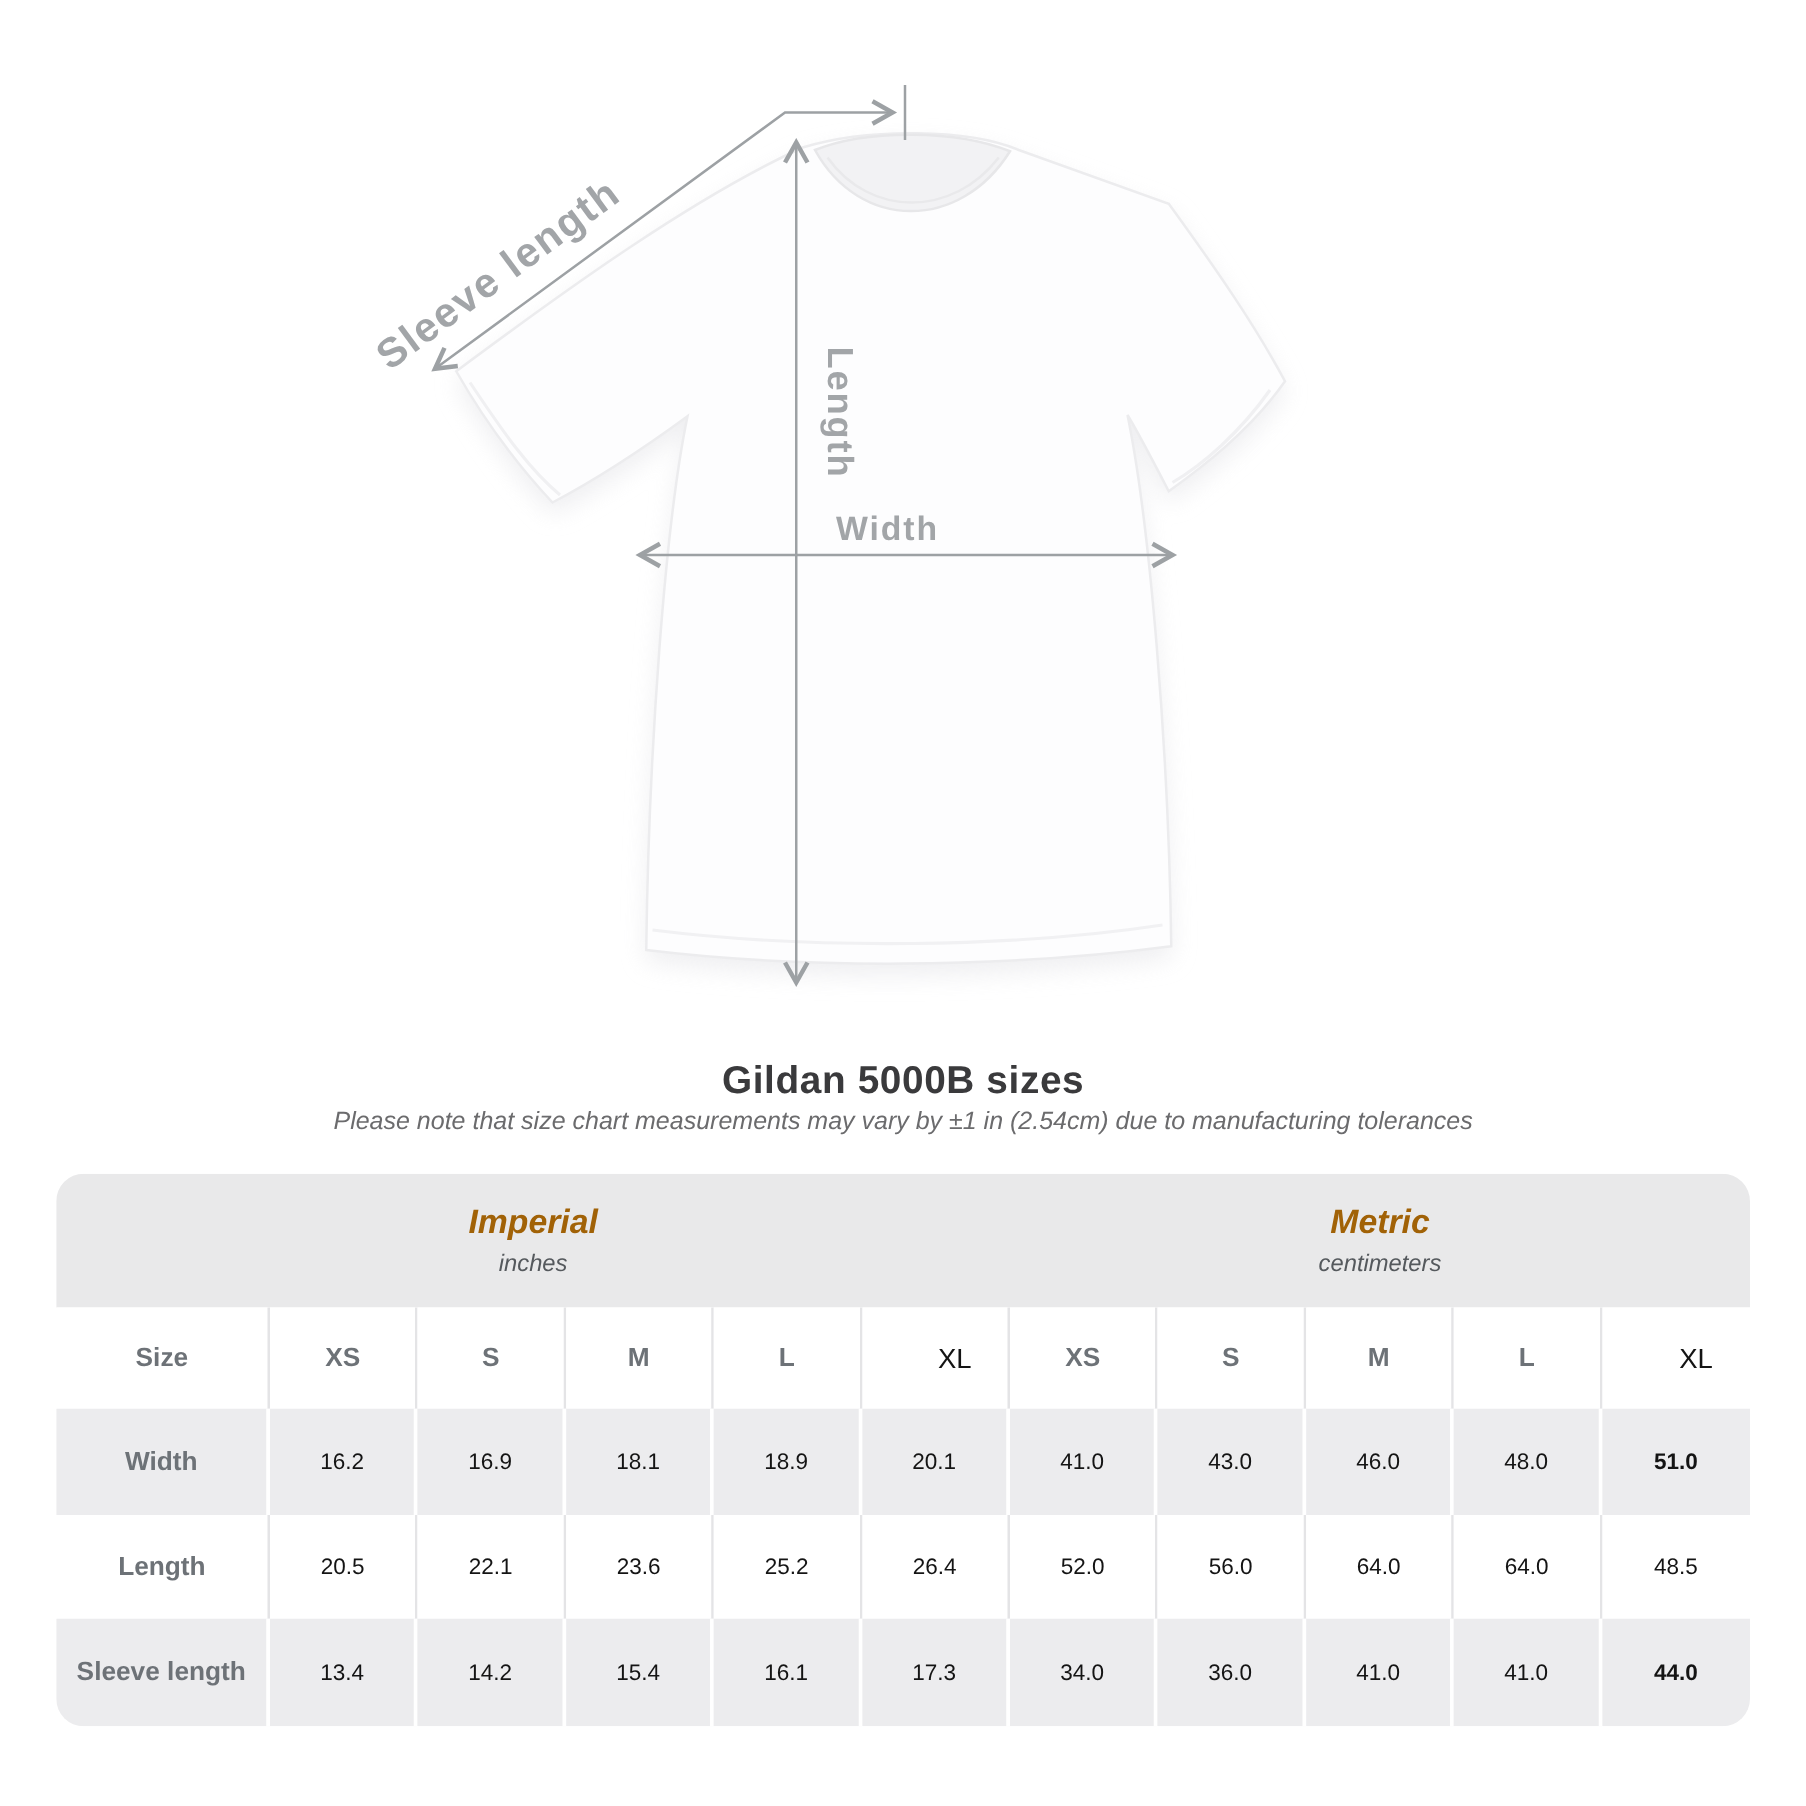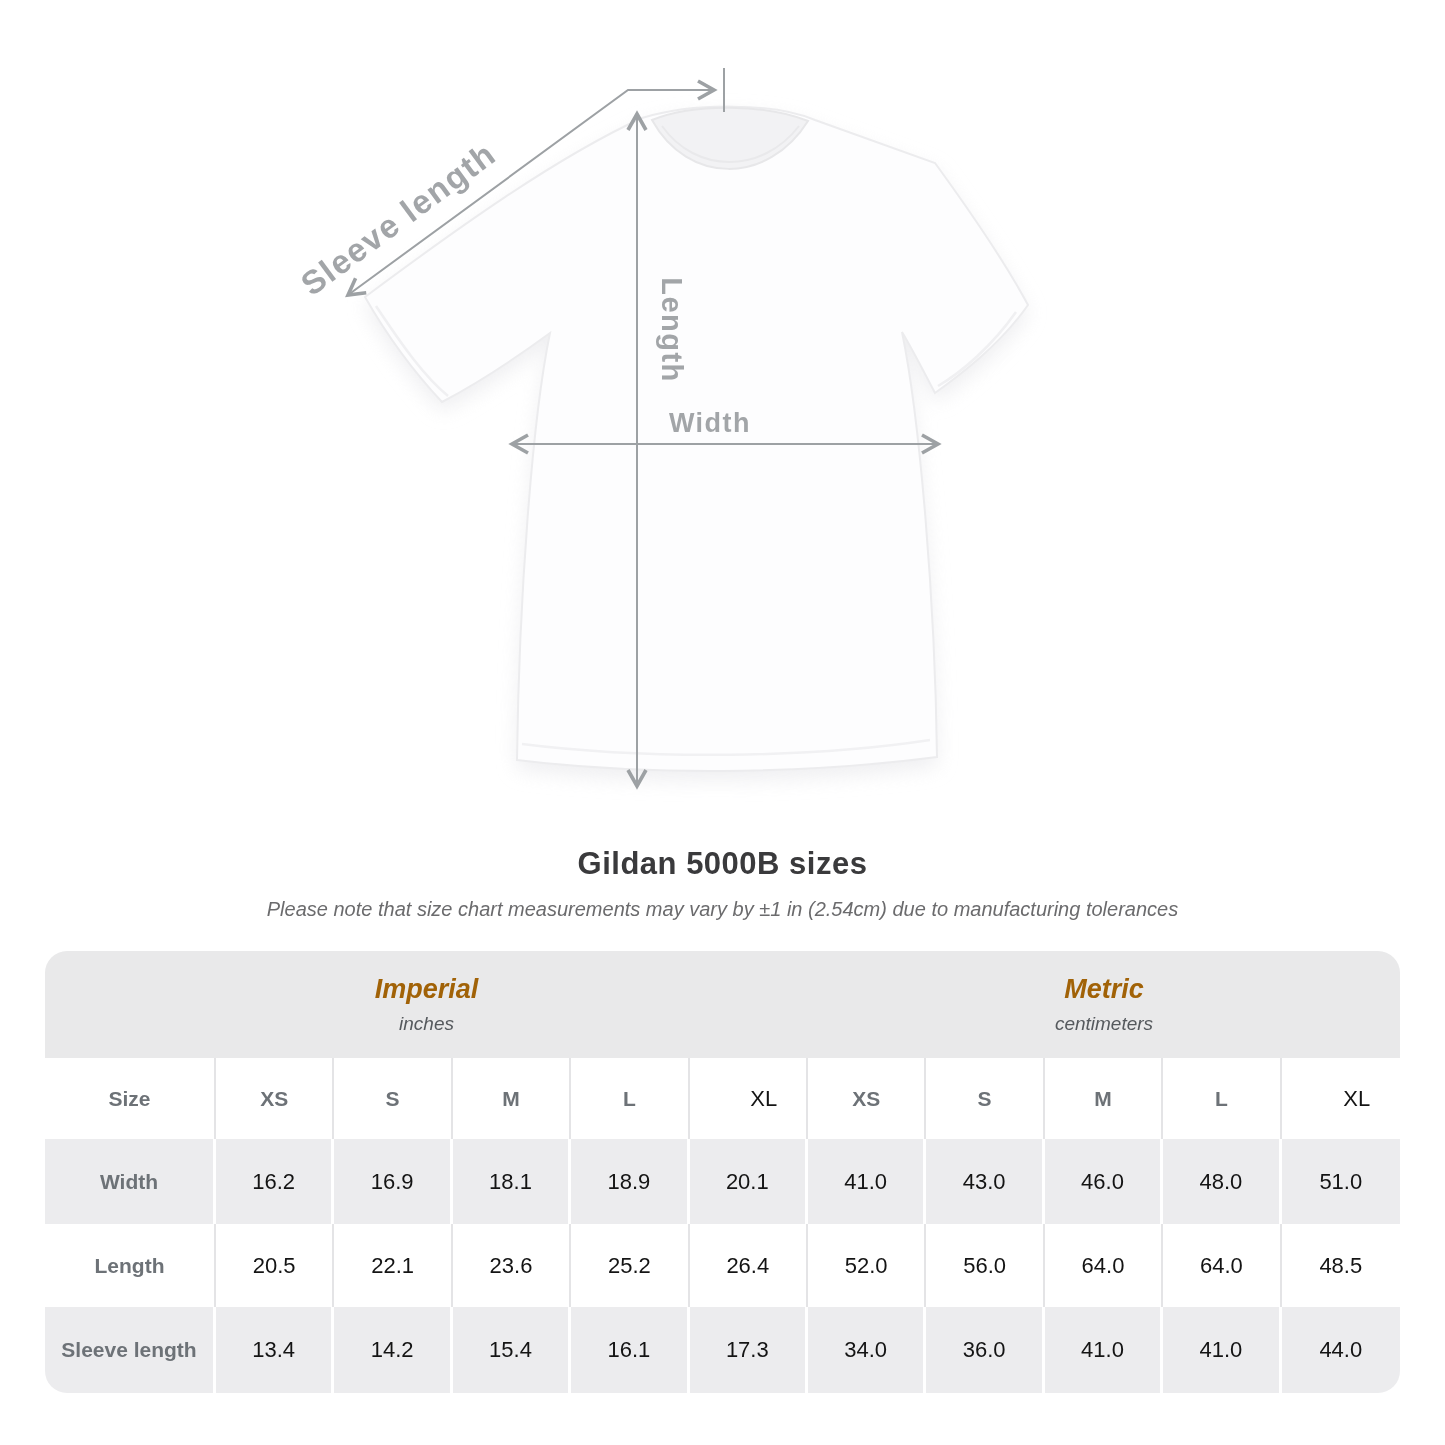--- a/index.html
+++ b/index.html
@@ -21,21 +21,21 @@
   .lbl-sleeve { font-size:33px; }
   .lbl-length { font-size:29px; }
   .lbl-width  { font-size:27px; }
 
   
   .title-block { text-align:center; margin-top:14px; }
   .chart-title {
     font-size:31px; font-weight:bold; color:#3a3a3c; letter-spacing:0.5px;
   }
   .chart-subtitle {
-    margin-top:16px; font-size:20px; font-style:italic; color:#6b6b6d;
+    margin-top:4px; font-size:20px; font-style:italic; color:#6b6b6d;
   }
 
   
   .size-table {
     width:1355px; margin:30px auto 0 auto;
     border-radius:22px; overflow:hidden;
   }
   .trow { display:grid; grid-template-columns:171px repeat(10, 1fr); }
   .trow .cell {
     display:flex; flex-direction:column; align-items:center; justify-content:center;
@@ -56,25 +56,25 @@
   .row-header { height:81px; }
   .row-header .cell { background:#ffffff; border-right:2px solid #e4e4e6; }
   .row-header .cell:last-child { border-right:none; }
   .hdr { font-size:21px; font-weight:bold; color:#6d7277; }
   .hdr-dark { font-size:22px; font-weight:400; color:#141414;margin-left:32px; }
 
   
   .row-gray  { height:85px; }
   .row-white { height:83px; }
   .row-gray .cell  { background:#ececee; border-right:3px solid #ffffff; }
-  .row-gray .cell:last-child  { border-right:none; }
+  .row-gray .cell:last-child  { border-right:none;font-weight:bold; }
   .row-white .cell { background:#ffffff; border-right:2px solid #e4e4e6; }
   .row-white .cell:last-child { border-right:none; }
   .row-label { font-size:21px; font-weight:bold; color:#6d7277; }
-  .val { font-size:22px; color:#141414; }
+  .val { font-size:18px; color:#141414; }
 </style>
 </head>
 <body>
 
 <div class="page">
 
   <div class="diagram">
     <svg viewBox="0 0 1445 832" xmlns="http://www.w3.org/2000/svg">
       <defs>
         <marker id="arr" viewBox="0 0 12 12" refX="10" refY="6" markerWidth="12" markerHeight="12" orient="auto-start-reverse">

